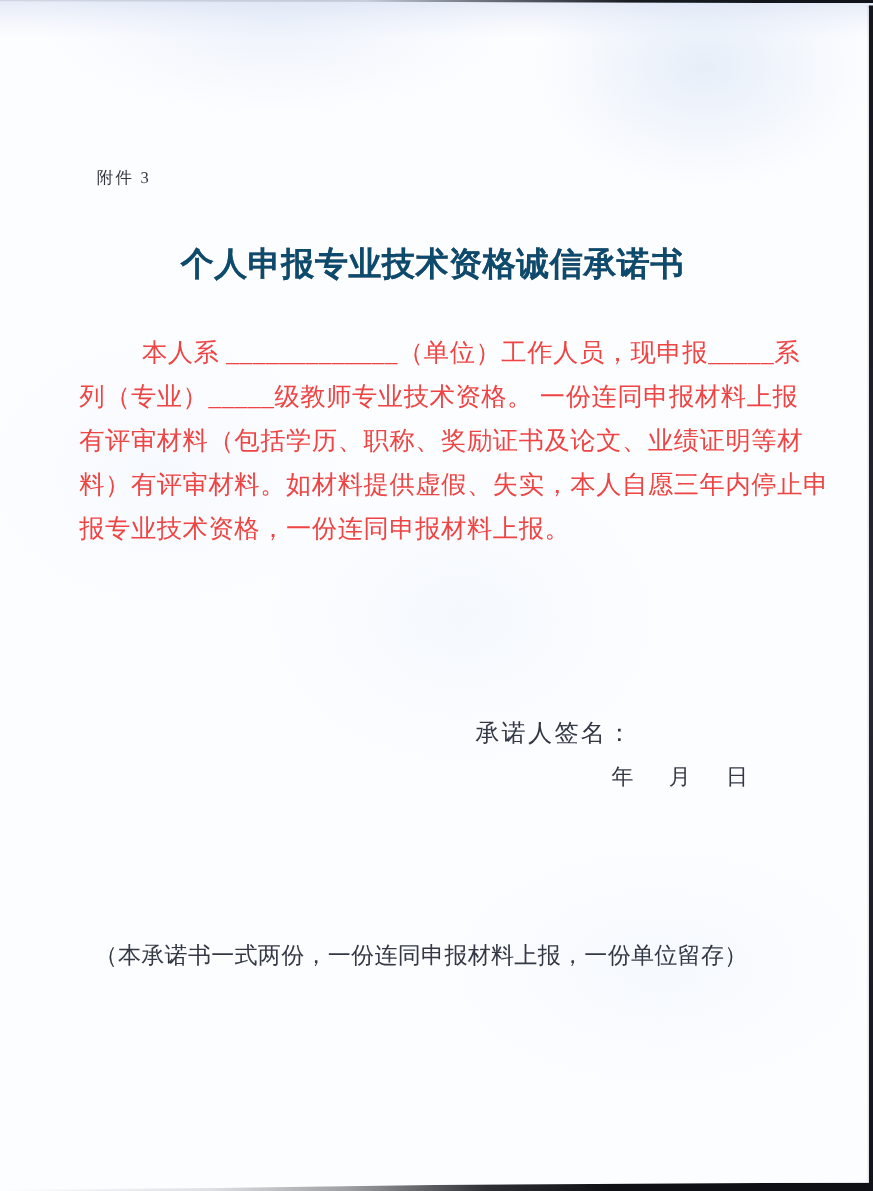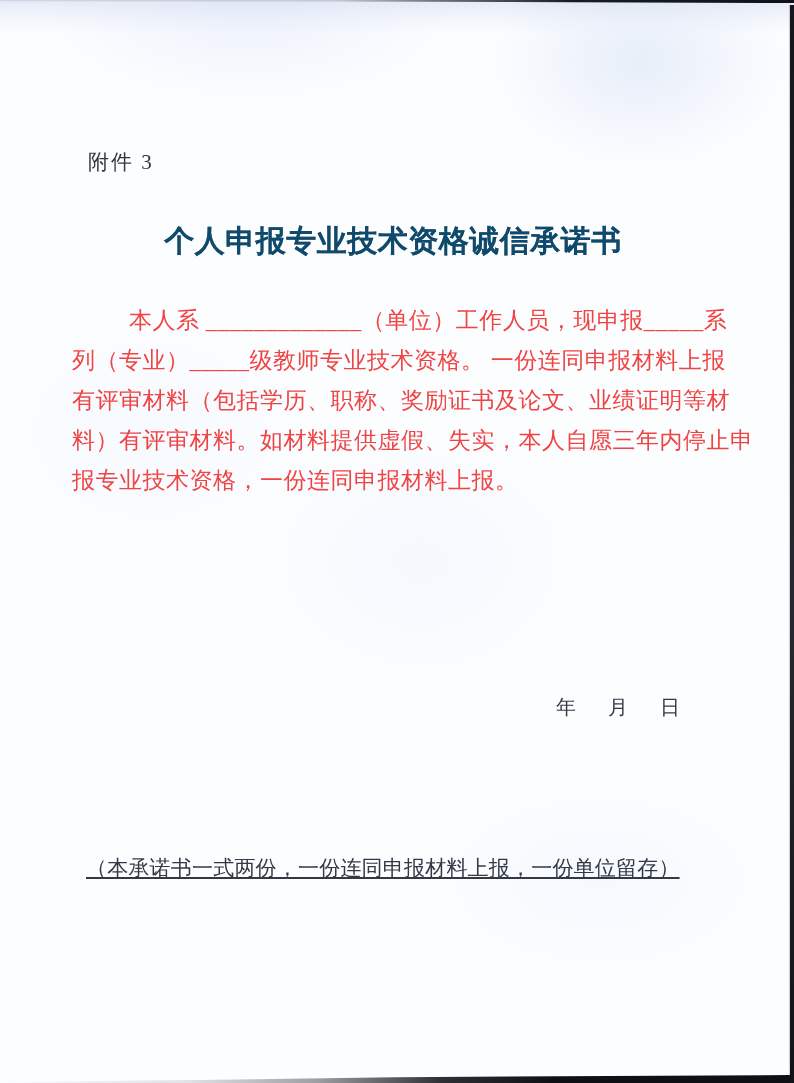--- a/index.html
+++ b/index.html
@@ -68,21 +68,21 @@
       rgba(16,18,24,0.12) 24%,
       rgba(16,18,24,0.40) 40%,
       rgba(16,18,24,0.88) 56%,
       #0e1016 70%);
     clip-path: polygon(0 85%, 25% 62%, 50% 28%, 100% 0, 100% 100%, 0 100%);
   }
   .attachment-label {
     position: absolute;
     left: 88px;
     top: 150px;
-    font-size: 21px;
+    font-size: 15px;
     line-height: 24px;
     letter-spacing: 2px;
     color: #31363f;
   }
   .doc-title {
     position: absolute;
     left: 0; right: 8px;
     top: 222px;
     text-align: center;
     font-size: 30px;
@@ -129,21 +129,20 @@
   }
   .footnote {
     position: absolute;
     left: 86px;
     top: 854px;
     font-size: 21px;
     line-height: 28px;
     letter-spacing: 0.2px;
     white-space: nowrap;
     color: #333845;
-    text-decoration: underline;
   }
 </style>
 </head>
 <body>
 
 <div class="page">
 
   <div class="paper-texture"></div>
   <div class="top-tint"></div>
 
@@ -152,20 +151,21 @@
   <div class="doc-title">个人申报专业技术资格诚信承诺书</div>
 
   <div class="body-text">
     <div class="body-line first">本人系 _____________（单位）工作人员，现申报_____系</div>
     <div class="body-line">列（专业）_____级教师专业技术资格。 一份连同申报材料上报</div>
     <div class="body-line">有评审材料（包括学历、职称、奖励证书及论文、业绩证明等材</div>
     <div class="body-line">料）有评审材料。如材料提供虚假、失实，本人自愿三年内停止申</div>
     <div class="body-line">报专业技术资格，一份连同申报材料上报。</div>
   </div>
 
+  <div class="signature-label">承诺人签名：</div>
 
   <div class="date-line">年　月　日</div>
 
   <div class="footnote">（本承诺书一式两份，一份连同申报材料上报，一份单位留存）</div>
 
   <div class="edge-top"></div>
   <div class="edge-right"></div>
   <div class="edge-bottom"></div>
 
 </div>

